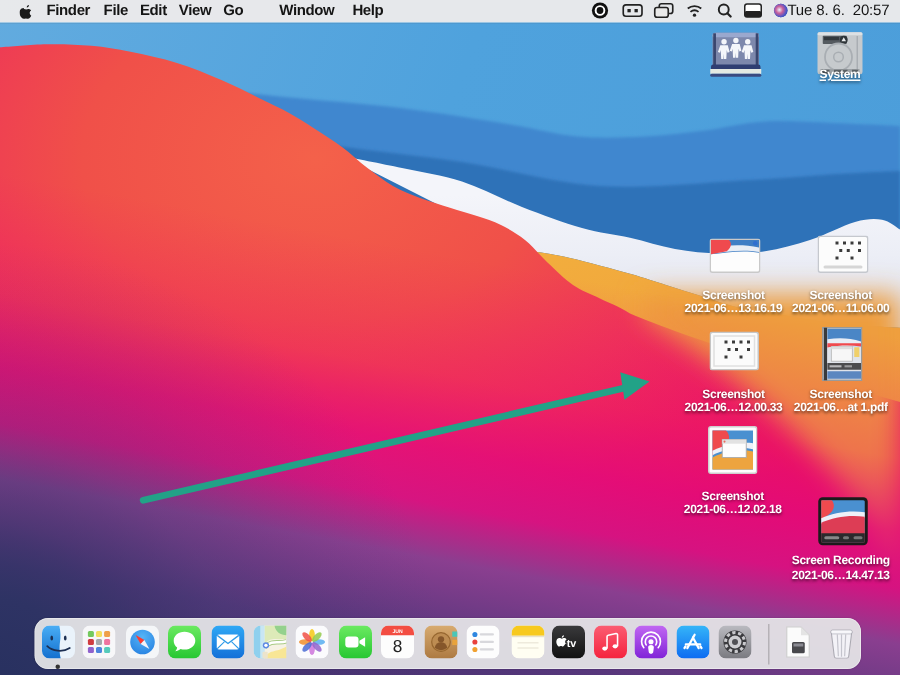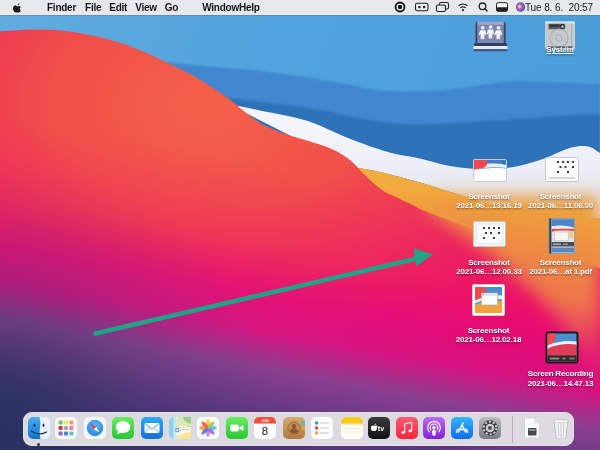--- a/index.html
+++ b/index.html
@@ -76,27 +76,27 @@
 <rect x="0" y="150" width="600" height="300" fill="url(#indg)"></rect>
 <line x1="95.5" y1="333.5" x2="417" y2="258.5" stroke="#22a287" stroke-width="4.6" stroke-linecap="round"></line>
 <polygon points="413.5,248.2 433,254.3 416.3,266.5" fill="#22a287"></polygon>
 </svg>
 
 
 <div id="menubar">
 <svg width="8" height="12" style="margin-left:13px" viewBox="0 0 8 12">
         <path d="M4.9,3.05 c0.38,-0.05 0.8,-0.27 1.06,-0.58 c0.26,-0.32 0.47,-0.74 0.42,-1.2 c-0.42,0.05 -0.9,0.32 -1.16,0.63 c-0.26,0.3 -0.47,0.74 -0.32,1.15 Z M2.75,3.3 c-0.95,0 -1.9,0.58 -2.4,1.55 c-0.78,1.45 -0.2,3.6 0.95,4.85 c0.47,0.52 1.05,0.85 1.62,0.85 c0.52,0 0.78,-0.26 1.3,-0.26 c0.52,0 0.73,0.26 1.3,0.26 c0.58,0 1.1,-0.32 1.57,-0.85 c0.36,-0.4 0.63,-0.84 0.84,-1.36 c-1.36,-0.57 -1.57,-2.55 -0.16,-3.33 c-0.47,-0.63 -1.15,-1 -1.83,-1 c-0.58,0 -1.05,0.32 -1.46,0.32 c-0.42,0 -0.9,-0.3 -1.4,-0.3 Z" fill="#1a1a1a"></path>
       </svg>
-<span class="mi" style="margin-left:26px;font-weight:bold;">Finder</span>
+<span class="mi" style="margin-left:10px;font-weight:bold;">Finder</span>
 <span class="mi" style="margin-left:9px;">File</span>
 <span class="mi" style="margin-left:8px;">Edit</span>
 <span class="mi" style="margin-left:8px;text-align:right;">View</span>
 <span class="mi" style="margin-left:8px;">Go</span>
 <span class="mi" style="margin-left:24px;">Window</span>
-<span class="mi" style="margin-left:0;">Help</span>
+<span class="mi" style="margin-left:12px;">Help</span>
 <svg width="148" height="15" style="position:absolute;left:392px;top:0;" viewBox="0 0 148 15">
 <circle cx="8" cy="7" r="5.4" fill="#111"></circle>
         <circle cx="8" cy="7" r="2.9" fill="none" stroke="#fff" stroke-width="1.3"></circle>
 <rect x="23.5" y="3.2" width="12.5" height="7.6" rx="1.8" fill="none" stroke="#222" stroke-width="1.1"></rect>
 <rect x="26.3" y="6" width="2.2" height="2.2" fill="#222"></rect>
         <rect x="31" y="6" width="2.2" height="2.2" fill="#222"></rect>
 <rect x="47.5" y="2.5" width="9" height="6.5" rx="1.5" fill="none" stroke="#222" stroke-width="1.1"></rect>
 <rect x="44.5" y="5" width="9" height="6.5" rx="1.5" fill="#e9e9e9" stroke="#222" stroke-width="1.1"></rect>
 <path d="M66.5,5.7 a7,7 0 0 1 9,0" fill="none" stroke="#222" stroke-width="1.2"></path>
 <path d="M68.3,7.9 a4.3,4.3 0 0 1 5.4,0" fill="none" stroke="#222" stroke-width="1.2"></path>

